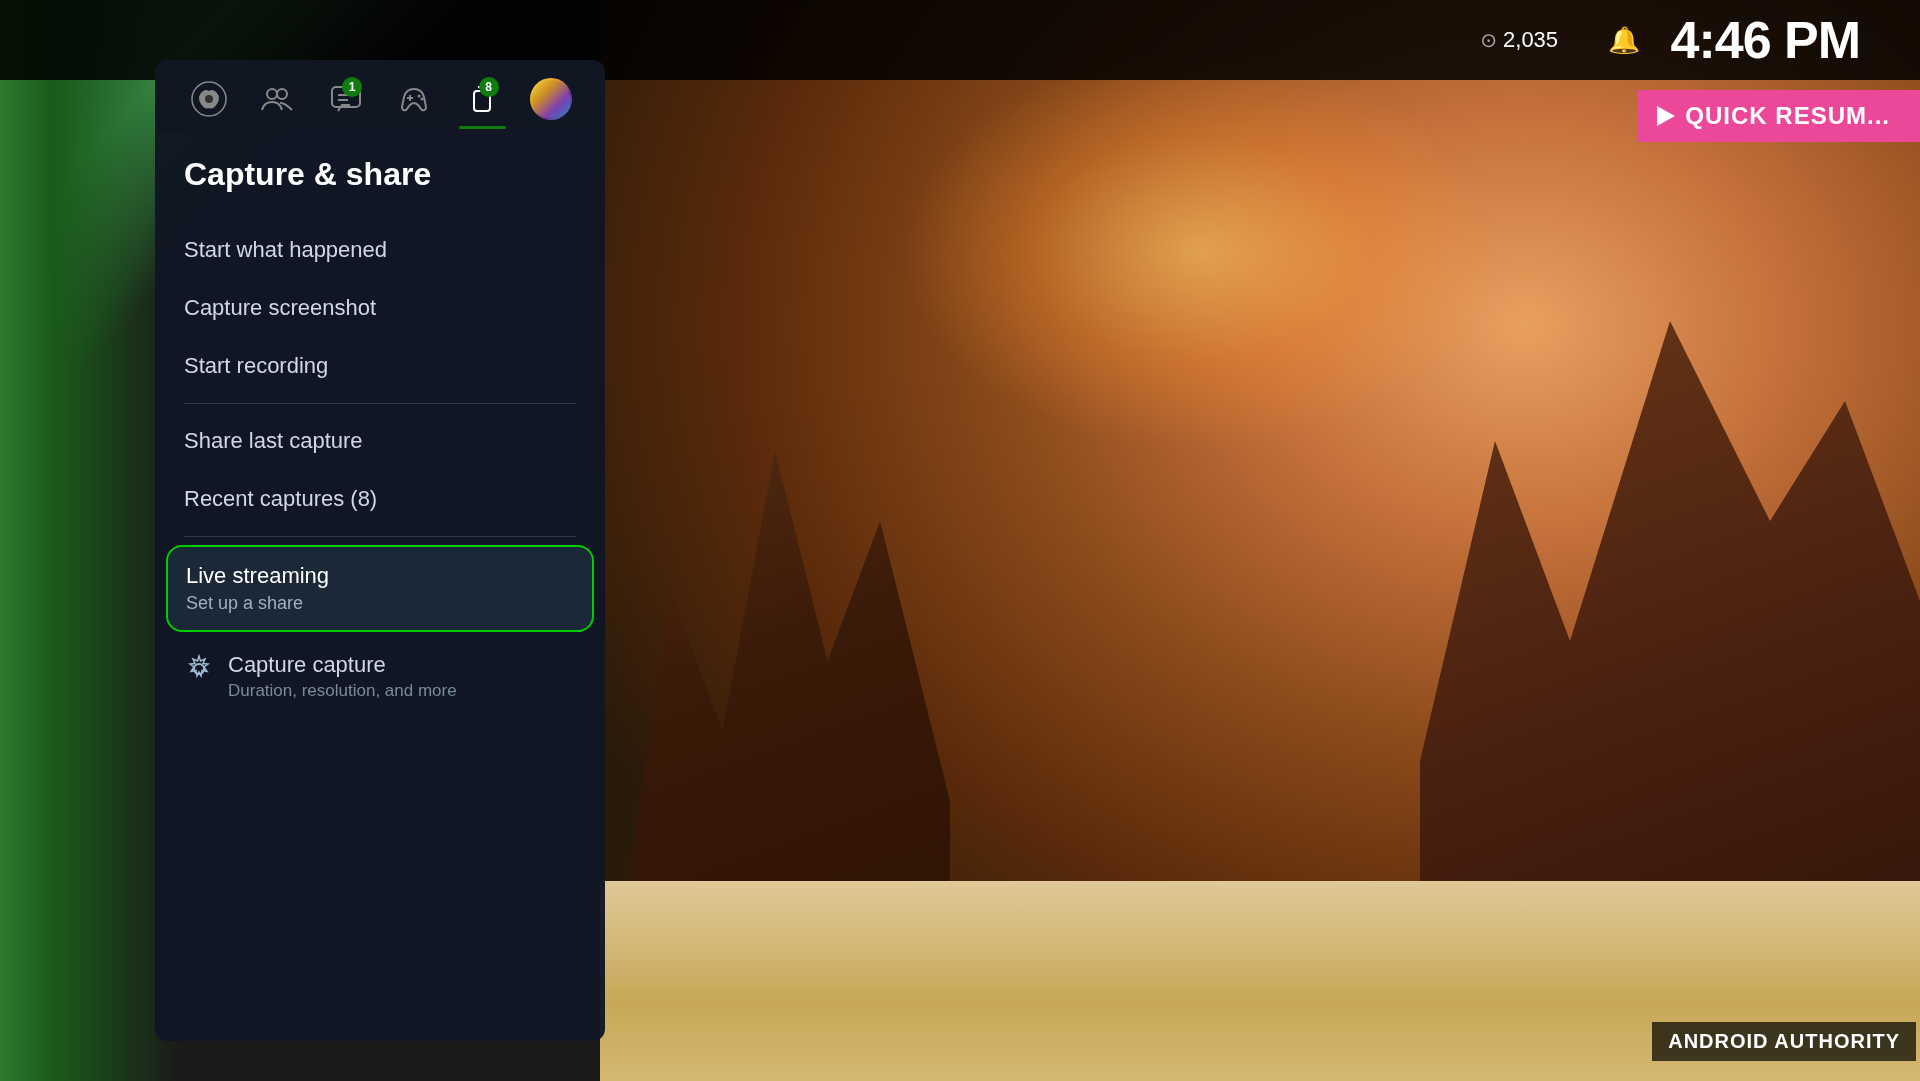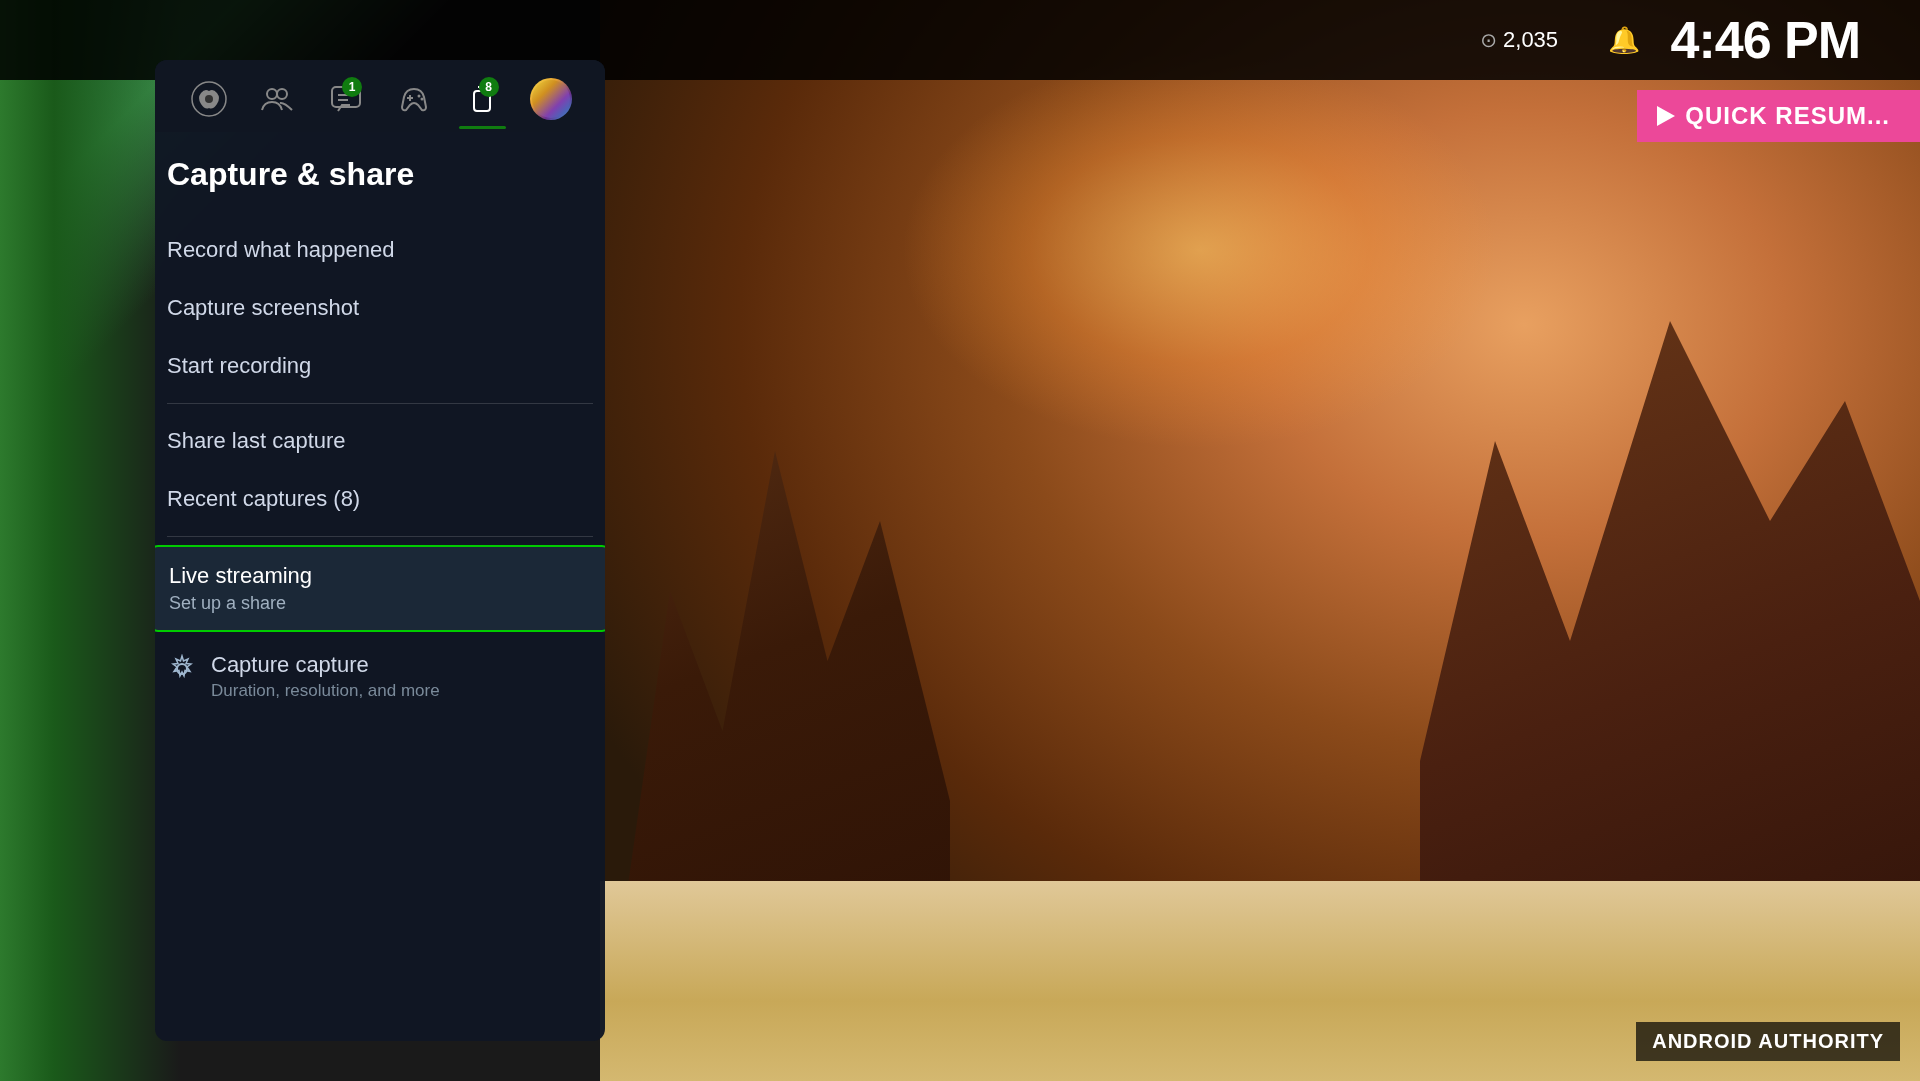--- a/index.html
+++ b/index.html
@@ -246,21 +246,21 @@
     .avatar-inner {
       width: 38px;
       height: 38px;
       border-radius: 50%;
       background: linear-gradient(135deg, #f0d840, #d09020, #8040b0, #2080c0);
     }
 
     
     .panel-content {
       flex: 1;
-      padding: 24px 12px;
+      padding: 24px 29px;
       overflow-y: auto;
     }
 
     .panel-title {
       color: white;
       font-size: 32px;
       font-weight: 700;
       margin-bottom: 28px;
     }
 
@@ -275,21 +275,21 @@
     .menu-divider {
       height: 1px;
       background: rgba(255,255,255,0.15);
       margin: 8px 0;
     }
 
     
     .menu-item-highlighted {
       background: rgba(30, 45, 60, 0.8);
       border: 2.5px solid #00cc00;
-      border-radius: 9px;
+      border-radius: 16px;
       padding: 16px 18px;
       margin: 4px -18px;
       cursor: pointer;
     }
 
     .menu-item-highlighted .item-title {
       color: white;
       font-size: 22px;
       font-weight: 400;
     }
@@ -324,21 +324,21 @@
     .settings-text .item-subtitle {
       color: #7a8a9a;
       font-size: 17px;
       margin-top: 3px;
     }
 
     
     .watermark {
       position: absolute;
       bottom: 20px;
-      right: 20px;
+      right: 4px;
       z-index: 30;
       background: rgba(0,0,0,0.7);
       padding: 8px 16px;
     }
 
     .watermark-text {
       color: white;
       font-size: 20px;
       font-weight: 700;
       letter-spacing: 1px;
@@ -442,21 +442,21 @@
         <div class="avatar-inner"></div>
       </div>
     </div>
 
   </div>
 
   <div class="panel-content">
 
     <div class="panel-title">Capture &amp; share</div>
 
-    <div class="menu-item">Record what happened</div>
+    <div class="menu-item">Start what happened</div>
 
     <div class="menu-item">Capture screenshot</div>
 
     <div class="menu-item">Start recording</div>
 
     <div class="menu-divider"></div>
 
     <div class="menu-item">Share last capture</div>
 
     <div class="menu-item">Recent captures (8)</div>

